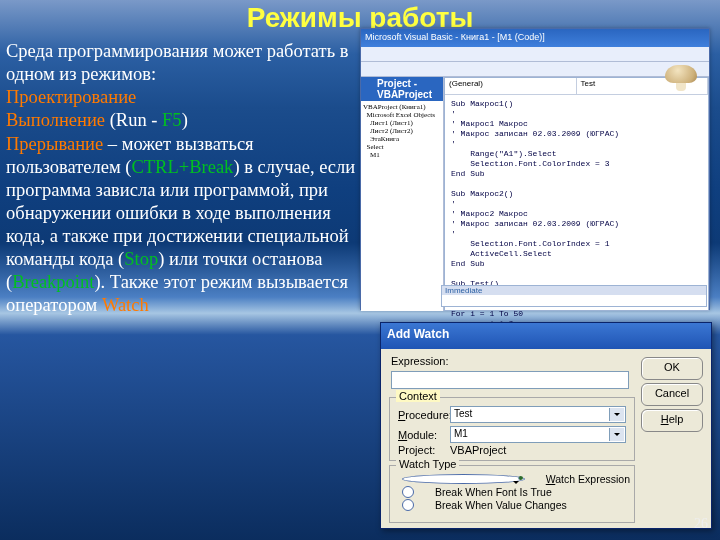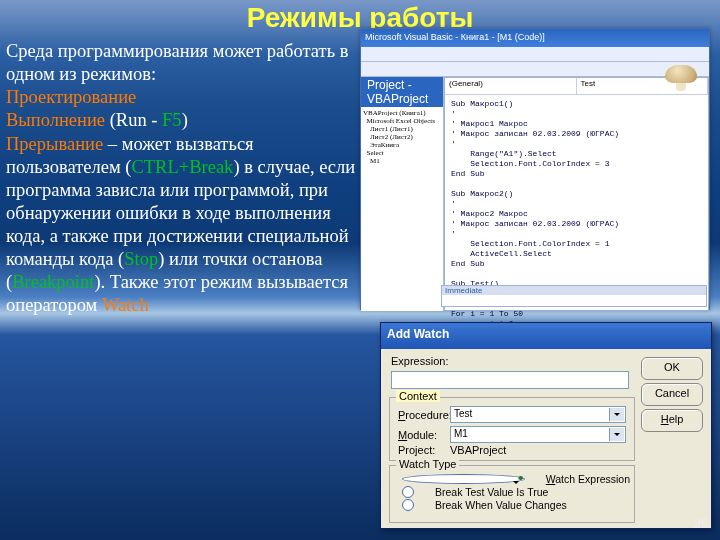--- a/index.html
+++ b/index.html
@@ -11,21 +11,21 @@
   .orange{color:#ff7a00;}
   .green{color:#00c020;}
   .pagenum{position:absolute;right:12px;bottom:8px;font-size:14px;color:#eee;}
   
   .vbe{position:absolute;top:28px;left:360px;width:348px;height:280px;background:#dfe6ef;border:1px solid #4a6aa8;font-family:Tahoma,Arial,sans-serif;font-size:8px;color:#000;box-shadow:0 0 4px rgba(0,0,0,.3);}
   .vbe .tbar{height:16px;background:linear-gradient(#2a66c0,#3f7fdc);color:#fff;font-size:9px;padding:1px 4px;line-height:14px;}
   .vbe .menu{height:14px;background:#e8eefb;border-bottom:1px solid #b0bcd6;}
   .vbe .toolbar{height:14px;background:#e8eefb;border-bottom:1px solid #b0bcd6;}
   .vbe .main{display:flex;height:234px;}
   .vbe .proj{width:78px;border-right:1px solid #b0bcd6;background:#fff;font-size:7px;padding:2px;}
-  .vbe .proj .hdr{background:#2a66c0;color:#fff;font-size:12px;padding:1px 6px;margin:-2px -2px 2px -2px;}
+  .vbe .proj .hdr{background:#2a66c0;color:#fff;font-size:10px;padding:1px 16px;margin:-2px -2px 2px -2px;font-weight:bold;}
   .vbe .code{flex:1;background:#fff;border:1px solid #9db3d4;margin:0;position:relative;}
   .vbe .code .drop{height:16px;border-bottom:1px solid #c4cee0;display:flex;}
   .vbe .code .drop div{flex:1;border-right:1px solid #c4cee0;font-size:8px;padding:1px 4px;}
   .vbe .code pre{margin:0;padding:4px 6px;font-family:"Courier New",monospace;font-size:8px;line-height:1.25;color:#004;}
   .vbe .imm{position:absolute;left:80px;right:2px;bottom:2px;height:20px;background:#fff;border:1px solid #9db3d4;}
   .vbe .imm .ih{background:#d5def0;font-size:8px;padding:0 3px;color:#2b5fa3;}
   
   .watch{position:absolute;top:322px;left:380px;width:330px;height:205px;background:#ece9d8;border:1px solid #0a246a;font-family:Tahoma,Arial,sans-serif;font-size:11px;color:#000;box-shadow:2px 2px 6px rgba(0,0,0,.4);}
   .watch .wt{height:22px;background:linear-gradient(#3b77d3,#1f54b4);color:#fff;font-weight:bold;font-size:12px;padding:2px 6px;line-height:18px;}
   .watch .wb{position:relative;padding:8px 10px 8px 10px;height:175px;box-sizing:border-box;}
@@ -152,21 +152,21 @@
 
       <div class="grp2">
         <span class="gl">Watch Type</span>
         <div style="position:absolute;top:6px;left:4px;right:4px;">
           <div class="radio">
               <span class="rb sel"></span>
               <span><u class="acc">W</u>atch Expression</span>
             </div>
           <div class="radio">
               <span class="rb"></span>
-              <span>Break Test Value Is True</span>
+              <span>Break When Font Is True</span>
             </div>
           <div class="radio">
               <span class="rb"></span>
               <span>Break When Value Changes</span>
             </div>
         </div>
       </div>
 
       <div class="btn ok">OK</div>
       <div class="btn cn">Cancel</div>

